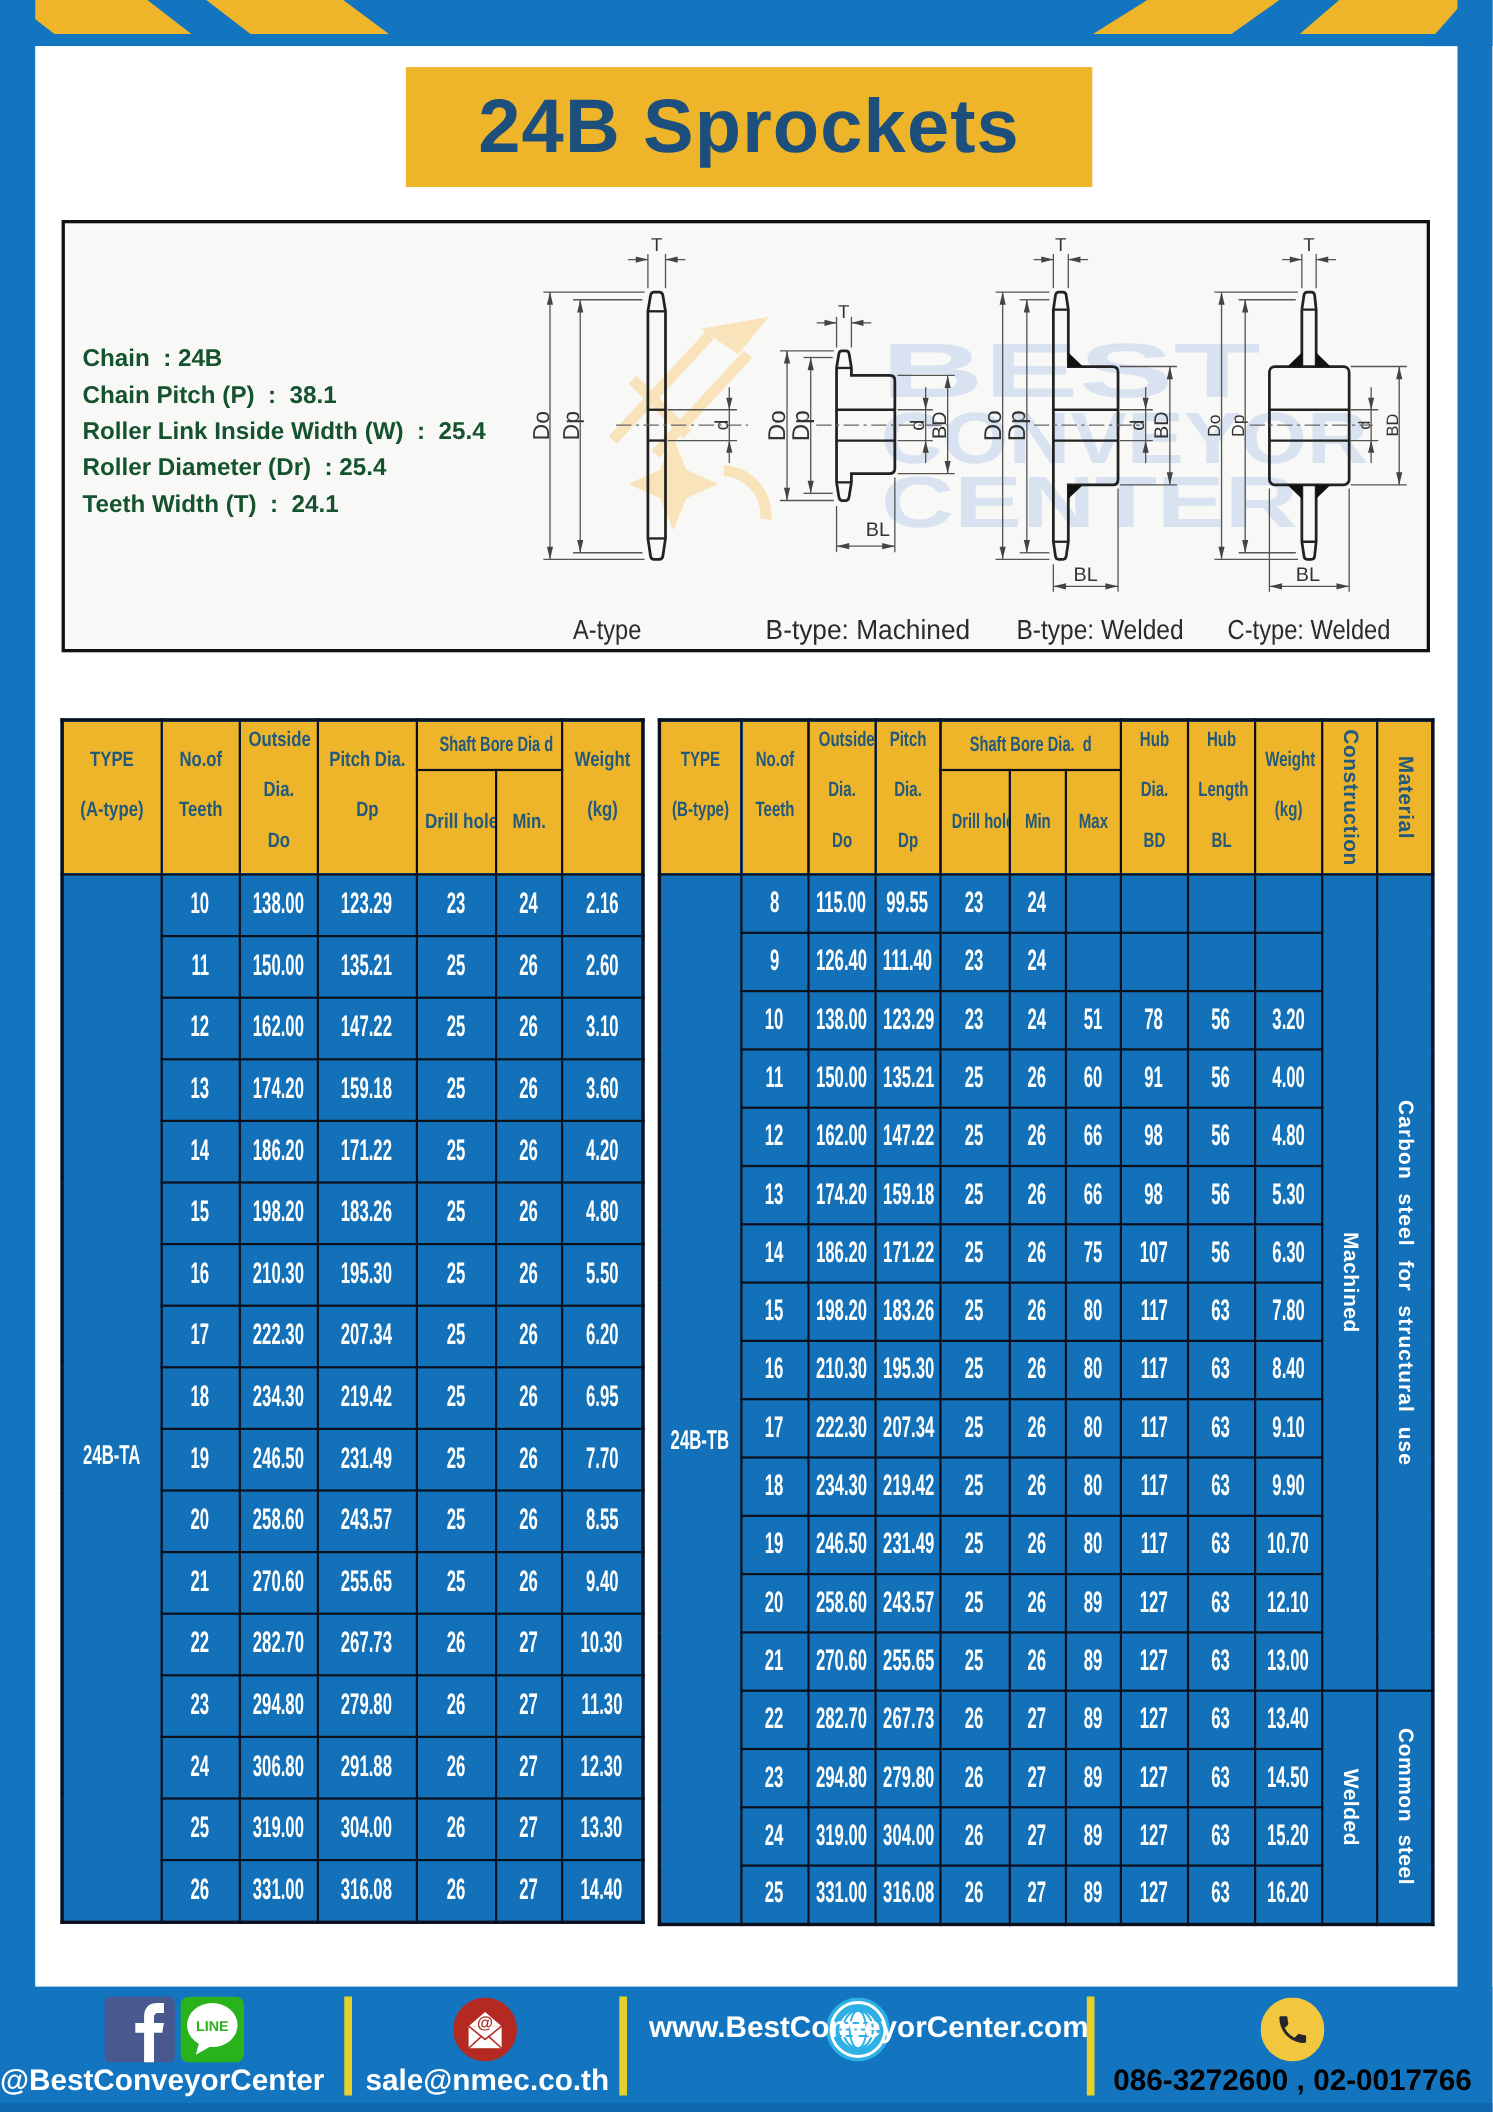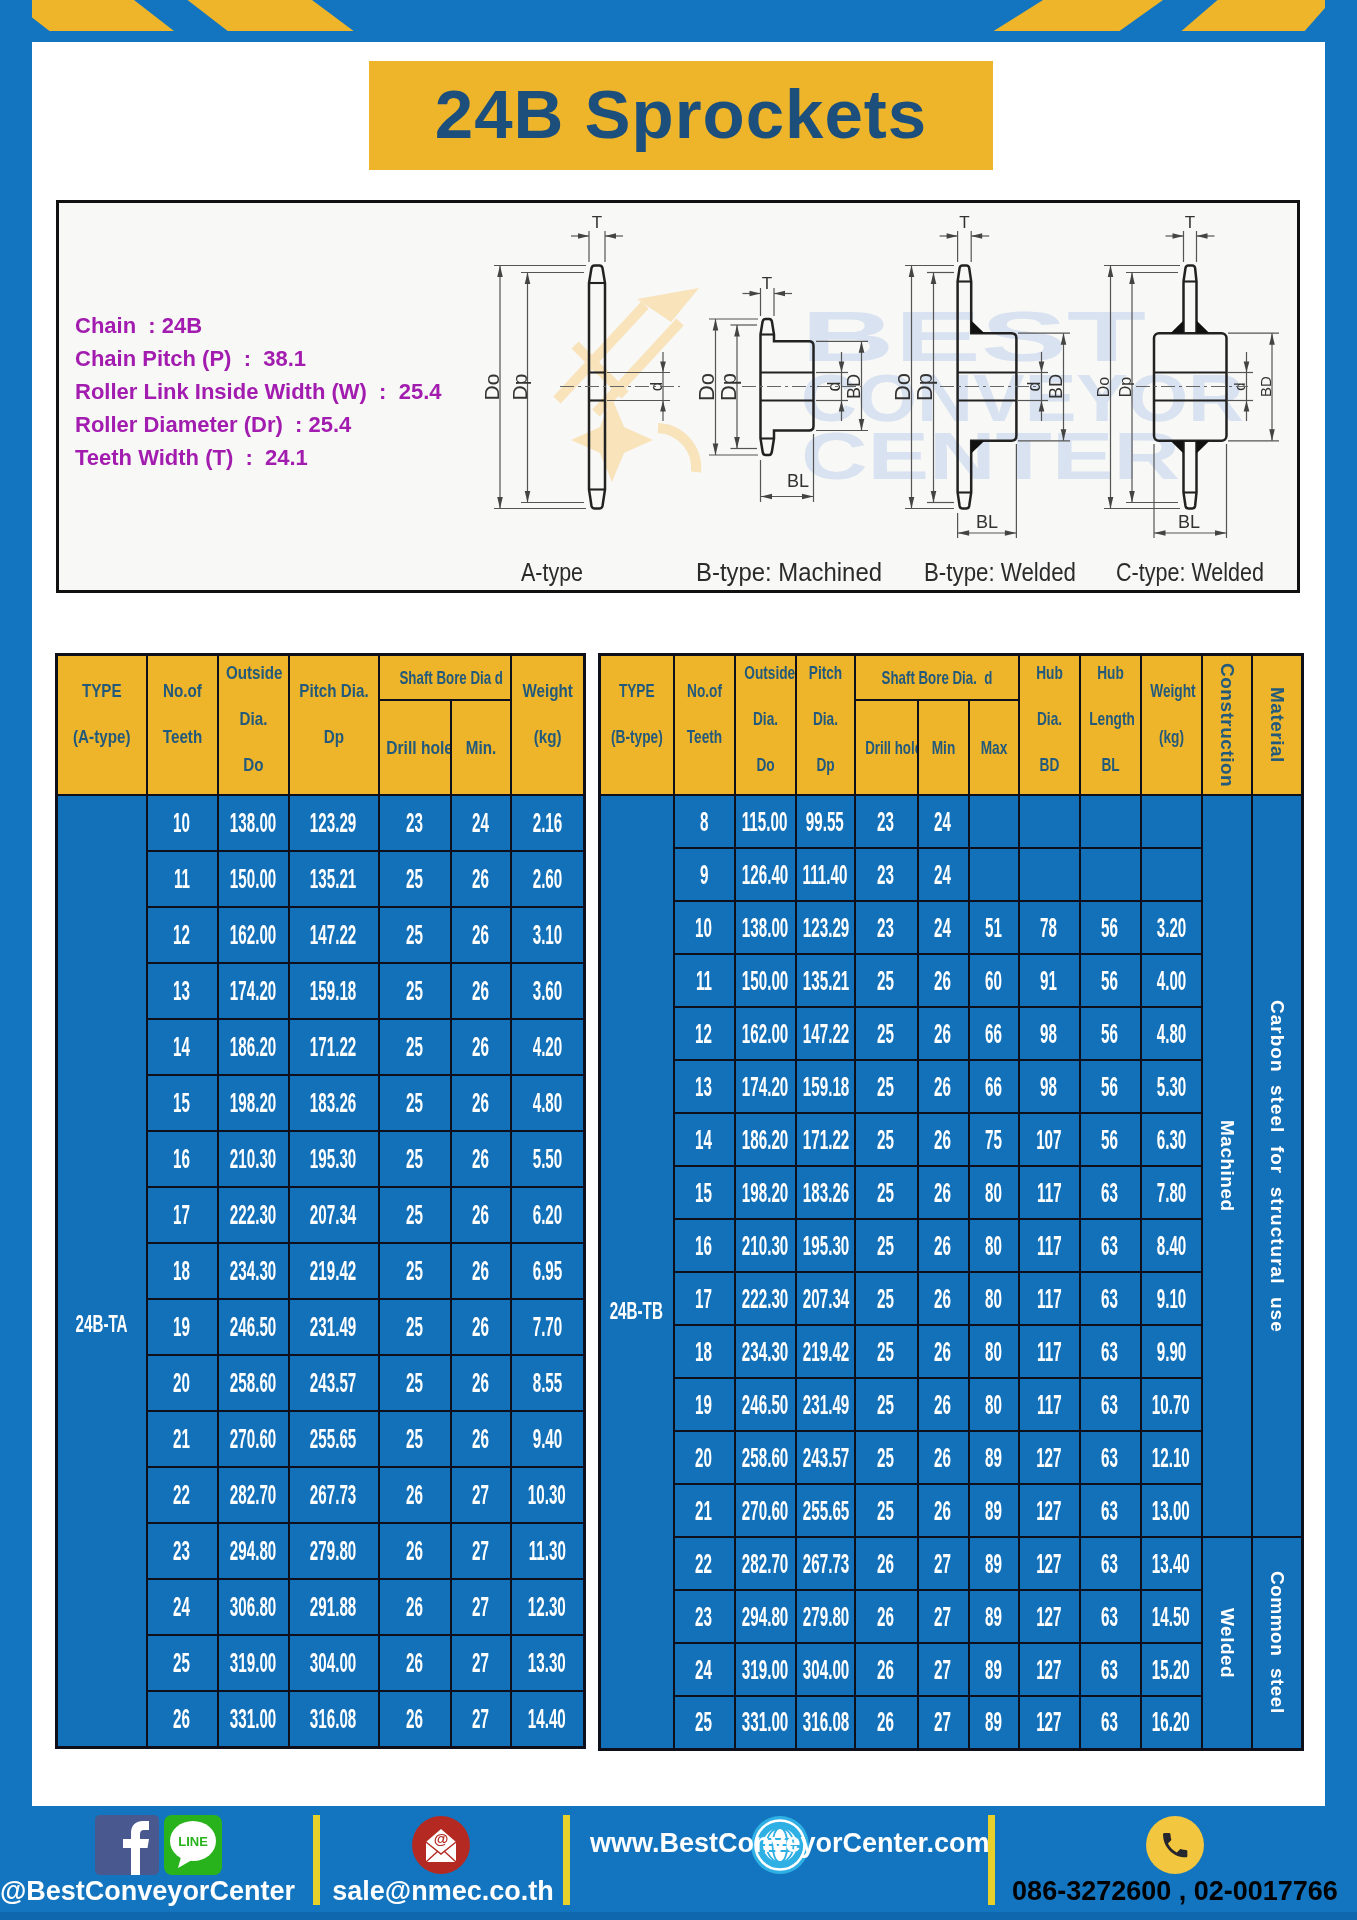--- a/index.html
+++ b/index.html
@@ -41,21 +41,21 @@
 </svg>
 
 <div class="abs" style="left:0;top:0;width:32px;height:1920px;background:#1375bf"></div>
 
 <div class="abs" style="left:1325px;top:0;width:32px;height:1920px;background:#1375bf"></div>
 
 <div class="abs" style="left:369px;top:61px;width:624px;height:109px;background:#eeb52a;text-align:center;line-height:107px;font-size:69px;font-weight:bold;color:#1d4f7c;letter-spacing:1px;">24B Sprockets</div>
 
 <div class="abs" style="left:56px;top:200px;width:1238px;height:387px;background:#f8f8f6;border:3px solid #111;"></div>
 
-<div class="abs" style="left:75px;top:309px;font-size:22px;font-weight:bold;color:#a21caf;line-height:33px;white-space:pre;">Chain  : 24B
+<div class="abs" style="left:75px;top:309px;font-size:22px;font-weight:bold;color:#14532d;line-height:33px;white-space:pre;">Chain  : 24B
 Chain Pitch (P)  :  38.1
 Roller Link Inside Width (W)  :  25.4
 Roller Diameter (Dr)  : 25.4
 Teeth Width (T)  :  24.1</div>
 
 <svg class="abs" style="left:58px;top:202px" width="1239" height="388" viewBox="58 202 1239 388" font-family="Liberation Sans, sans-serif">
 
   <g stroke="#f8e3bb" fill="none" stroke-width="10">
     <path d="M645,305 L557,400"></path>
     <path d="M680,322 L596,413"></path>

